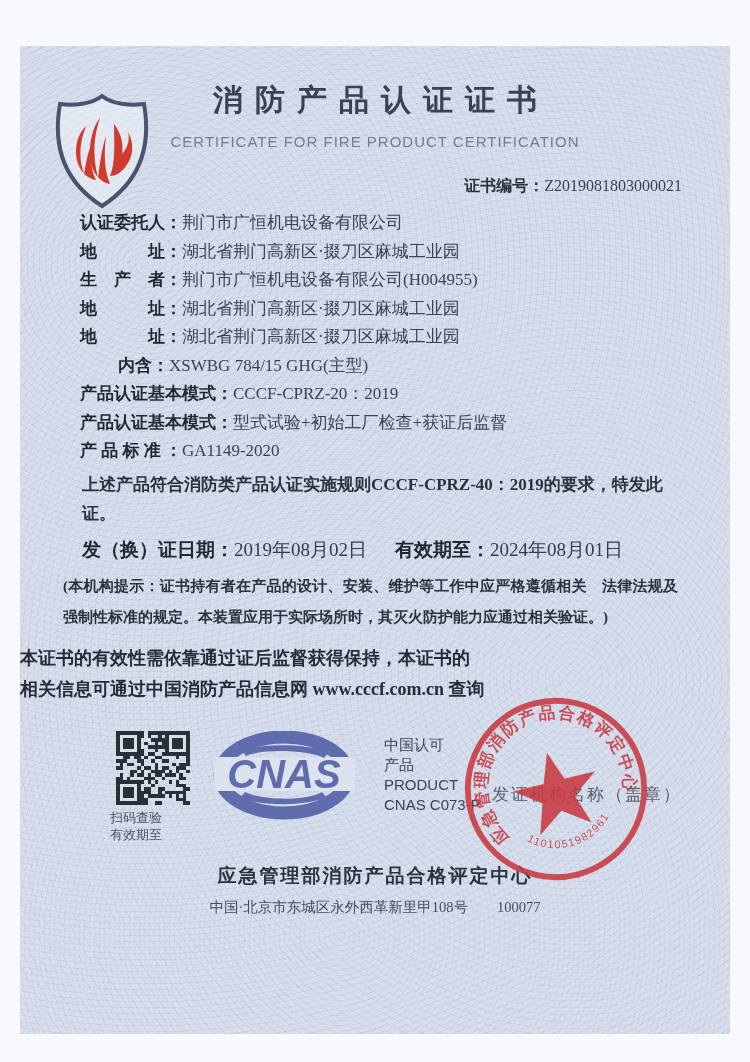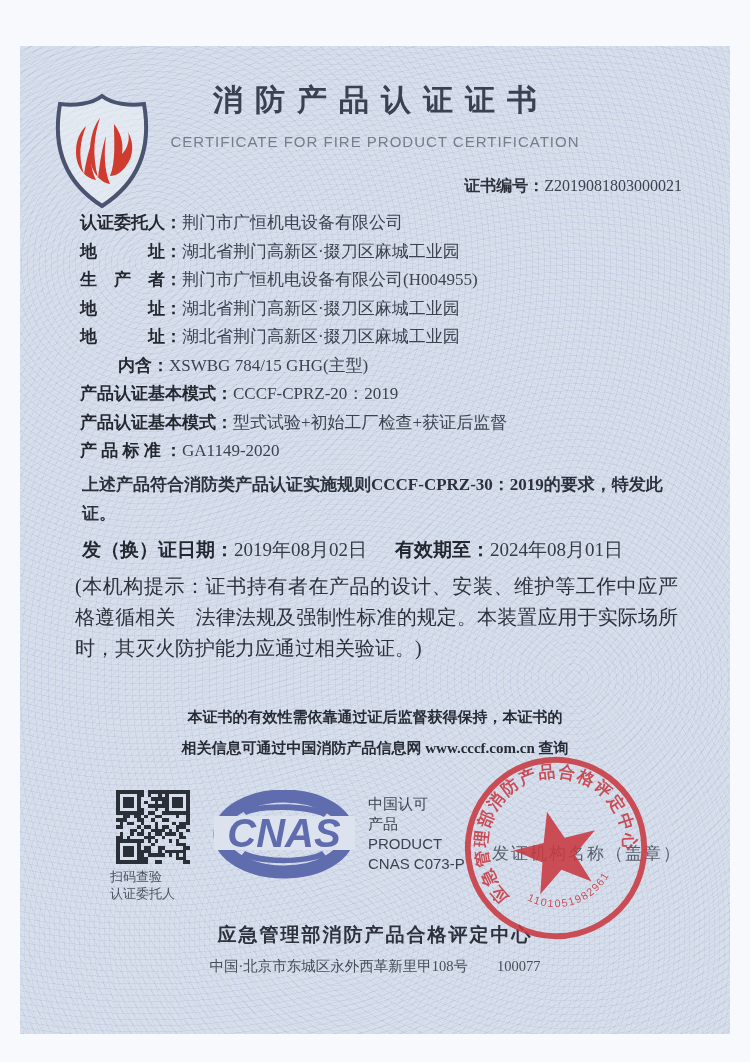--- a/index.html
+++ b/index.html
@@ -39,33 +39,33 @@
   .frow .val{color:#3c4250;}
   .frow.indent{padding-left:38px;}
   .statement{
     padding:4px 58px 0 62px;font-size:17px;line-height:29px;color:#2c313c;font-weight:bold;
   }
   .dates1{padding-left:216px;margin-top:8px;font-size:17px;}
   .dates2{padding-left:62px;margin-top:9px;font-size:19px;}
   .dates1 .lbl,.dates2 .lbl{font-weight:bold;color:#23272f;}
   .dates2 .gap{display:inline-block;width:28px;}
   .note{
-    padding:8px 52px 0 55px;font-size:20px;line-height:31px;color:#2c313c;font-weight:normal;
+    padding:8px 52px 0 43px;font-size:15px;line-height:31px;color:#2c313c;font-weight:bold;
     text-align:justify;
   }
   .validity{
-    margin-top:38px;text-align:center;font-size:15px;font-weight:bold;color:#262b35;line-height:31px;
+    margin-top:10px;font-size:18px;font-weight:bold;color:#262b35;line-height:31px;
   }
   .bottom{position:relative;height:130px;margin-top:22px;}
   .qr-block{position:absolute;left:90px;top:4px;width:86px;}
   .qr{width:74px;height:74px;margin:0 auto;}
   .qr-cap{font-size:13px;color:#4a5160;line-height:17px;margin-top:4px;}
   .cnas-logo{position:absolute;left:192px;top:4px;width:145px;height:92px;}
   .accred{
-    position:absolute;left:348px;top:8px;font-size:15px;line-height:20px;color:#3c4250;
+    position:absolute;left:364px;top:8px;font-size:15px;line-height:20px;color:#3c4250;
     font-family:"Liberation Sans","DejaVu Sans",sans-serif;
   }
   .seal-behind{
     position:absolute;left:472px;top:56px;font-size:17px;color:#555c6a;letter-spacing:2px;z-index:1;
   }
   .seal{
     position:absolute;left:438px;top:-36px;width:196px;height:196px;z-index:2;
     transform:rotate(-14deg);opacity:.88;
   }
   .issuer{
@@ -97,21 +97,21 @@
     <div class="frow"><span class="lbl">地　　　址：</span><span class="val">湖北省荆门高新区·掇刀区麻城工业园</span></div>
     <div class="frow"><span class="lbl">生　产　者：</span><span class="val">荆门市广恒机电设备有限公司(H004955)</span></div>
     <div class="frow"><span class="lbl">地　　　址：</span><span class="val">湖北省荆门高新区·掇刀区麻城工业园</span></div>
     <div class="frow"><span class="lbl">地　　　址：</span><span class="val">湖北省荆门高新区·掇刀区麻城工业园</span></div>
     <div class="frow indent"><span class="lbl">内含：</span><span class="val">XSWBG 784/15 GHG(主型)</span></div>
     <div class="frow"><span class="lbl">产品认证基本模式：</span><span class="val">CCCF-CPRZ-20：2019</span></div>
     <div class="frow"><span class="lbl">产品认证基本模式：</span><span class="val">型式试验+初始工厂检查+获证后监督</span></div>
     <div class="frow"><span class="lbl">产 品 标 准 ：</span><span class="val">GA1149-2020</span></div>
   </div>
 
-  <div class="statement">上述产品符合消防类产品认证实施规则CCCF-CPRZ-30：2019的要求，特发此证。</div>
+  <div class="statement">上述产品符合消防类产品认证实施规则CCCF-CPRZ-40：2019的要求，特发此证。</div>
 
   <div class="dates2">
     <span class="lbl">发（换）证日期：</span><span class="val">2019年08月02日</span><span class="gap"></span><span class="lbl">有效期至：</span><span class="val">2024年08月01日</span>
   </div>
 
   <div class="note">(本机构提示：证书持有者在产品的设计、安装、维护等工作中应严格遵循相关　法律法规及强制性标准的规定。本装置应用于实际场所时，其灭火防护能力应通过相关验证。)</div>
 
   <div class="validity">
     <div>本证书的有效性需依靠通过证后监督获得保持，本证书的</div>
     <div>相关信息可通过中国消防产品信息网 www.cccf.com.cn 查询</div>
@@ -266,21 +266,21 @@
             <rect x="19" y="19" width="1" height="1" fill="#2a2f38"></rect>
             <rect x="7" y="20" width="1" height="1" fill="#2a2f38"></rect>
             <rect x="8" y="20" width="1" height="1" fill="#2a2f38"></rect>
             <rect x="11" y="20" width="1" height="1" fill="#2a2f38"></rect>
             <rect x="12" y="20" width="1" height="1" fill="#2a2f38"></rect>
             <rect x="19" y="20" width="1" height="1" fill="#2a2f38"></rect>
             <rect x="20" y="20" width="1" height="1" fill="#2a2f38"></rect>
           </svg></div>
       <div class="qr-cap">
         <div>扫码查验</div>
-        <div>认证委托人</div>
+        <div>有效期至</div>
       </div>
     </div>
 
     <svg class="cnas-logo" viewBox="0 0 145 92">
       <ellipse cx="72" cy="44" rx="64" ry="38" fill="none" stroke="#5f6cae" stroke-width="13"></ellipse>
       <rect x="2" y="26" width="141" height="34" fill="#dde3ee"></rect>
       <text x="72" y="57" text-anchor="middle" font-family="Liberation Sans, DejaVu Sans, sans-serif" font-weight="bold" font-style="italic" font-size="40" fill="#5f6cae">CNAS</text>
       <path d="M30 20 C45 12 100 12 116 22 L112 27 C95 18 48 18 34 25 Z" fill="#5f6cae"></path>
       <path d="M114 66 C98 75 46 76 29 66 L33 61 C50 70 96 70 110 61 Z" fill="#5f6cae"></path>
     </svg>

